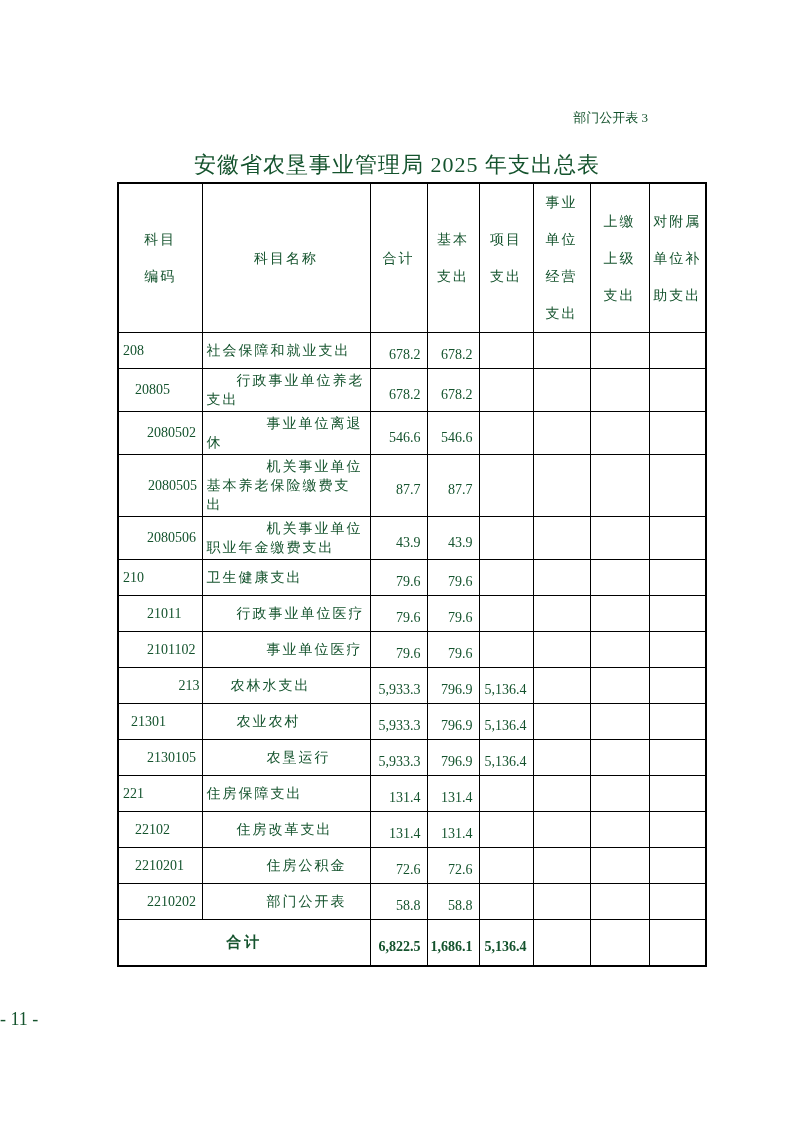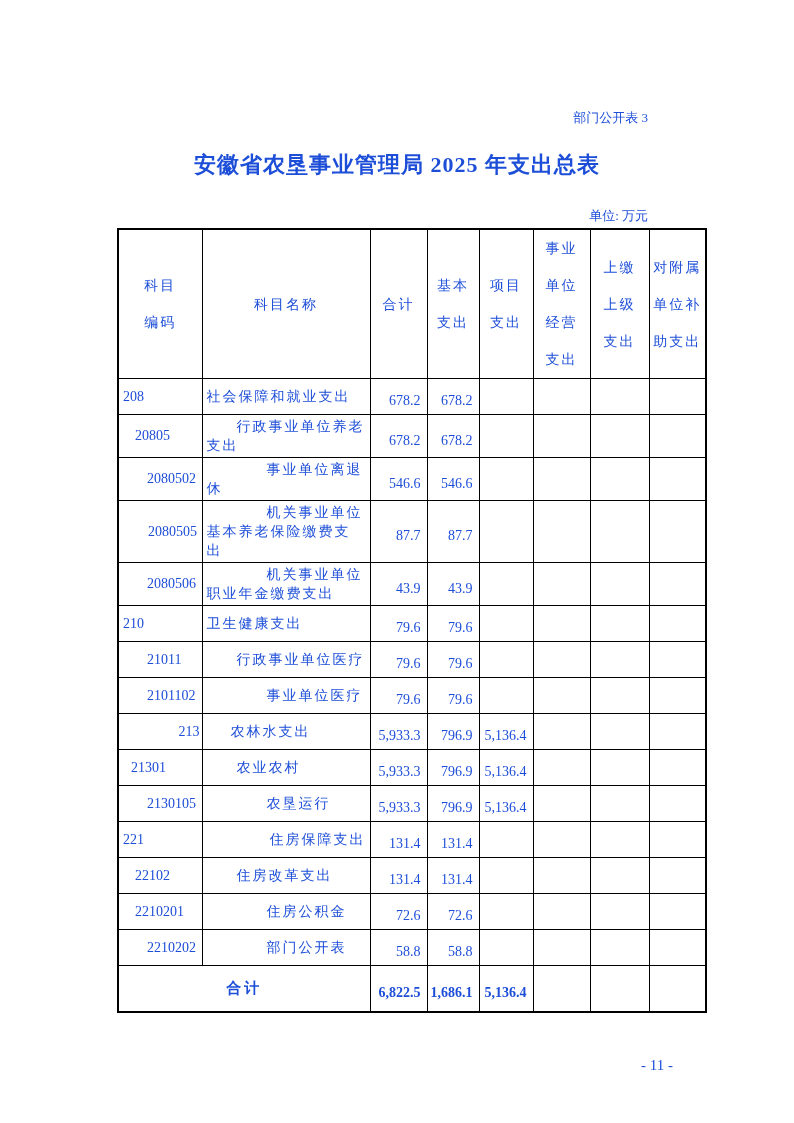--- a/index.html
+++ b/index.html
@@ -1,37 +1,37 @@
 <!DOCTYPE html>
 <html><head>
 <meta charset="utf-8">
 <style>
   html, body { margin: 0; padding: 0; background: #ffffff; }
   .page {
     position: relative;
     width: 794px;
     height: 1123px;
     background: #ffffff;
-    color: #1d4ed8;
+    color: #14532d;
     font-family: "Liberation Serif", "DejaVu Serif", serif;
     box-sizing: border-box;
     overflow: hidden;
   }
   .doc-label {
     padding-top: 110px;
     padding-right: 146px;
     text-align: right;
     font-size: 13px;
     line-height: 16px;
   }
   .title {
     margin: 26px 0 0 0;
     text-align: center;
     font-size: 22px;
-    font-weight: bold;
+    font-weight: normal;
     letter-spacing: 1px;
     line-height: 26px;
   }
   .unit-note {
     margin-top: 30px;
     padding-right: 146px;
     text-align: right;
     font-size: 13px;
     line-height: 16px;
   }
@@ -85,35 +85,33 @@
   tr.row-total td { font-weight: bold; }
   tr.row-total td.total-label {
     text-align: center;
     font-size: 15px;
     letter-spacing: 3px;
     vertical-align: middle;
   }
   .page-number {
     margin-top: 44px;
     padding-right: 121px;
-    text-align: right;
-    font-size: 15px;
+    font-size: 18px;
     line-height: 16px;
   }
 </style>
 </head>
 <body>
 
 <div class="page">
 
   <div class="doc-label">部门公开表 3</div>
 
   <h1 class="title">安徽省农垦事业管理局 2025 年支出总表</h1>
 
-  <div class="unit-note">单位: 万元</div>
 
   <table class="budget-table">
     <colgroup>
       <col style="width:84px">
       <col style="width:168px">
       <col style="width:57px">
       <col style="width:52px">
       <col style="width:54px">
       <col style="width:57px">
       <col style="width:59px">
@@ -247,21 +245,21 @@
           <td class="name" style="text-indent: 60px;">农垦运行</td>
           <td class="num">5,933.3</td>
           <td class="num">796.9</td>
           <td class="num">5,136.4</td>
           <td class="num"></td>
           <td class="num"></td>
           <td class="num"></td>
         </tr>
         <tr>
           <td class="code" style="padding-left: 4px;">221</td>
-          <td class="name" style="text-indent: 0px; text-align: right;">住房保障支出</td>
+          <td class="name" style="text-indent: 0px;">住房保障支出</td>
           <td class="num">131.4</td>
           <td class="num">131.4</td>
           <td class="num"></td>
           <td class="num"></td>
           <td class="num"></td>
           <td class="num"></td>
         </tr>
         <tr>
           <td class="code" style="padding-left: 16px;">22102</td>
           <td class="name" style="text-indent: 30px;">住房改革支出</td>

